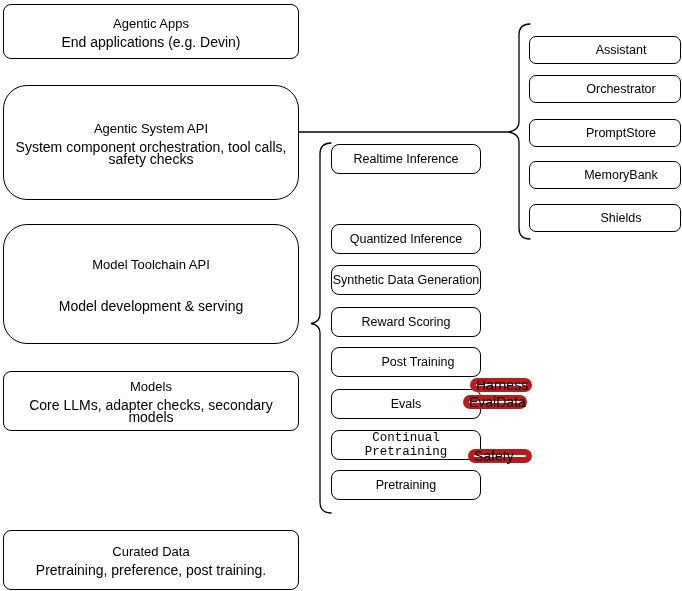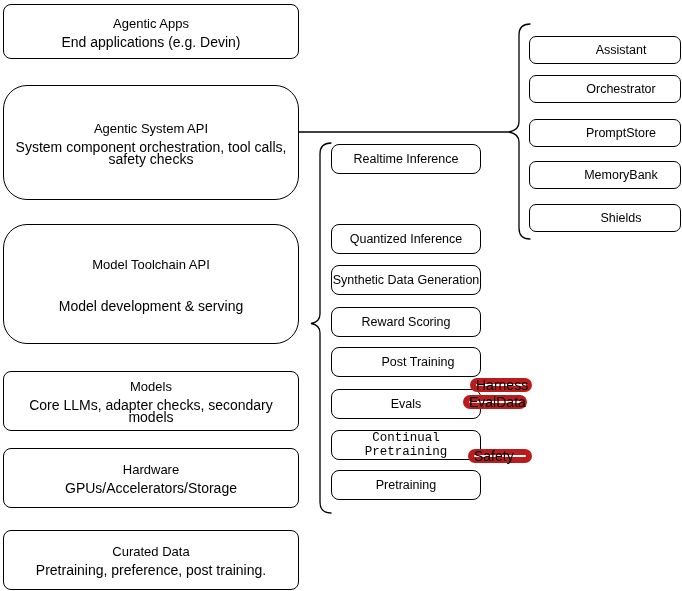--- a/index.html
+++ b/index.html
@@ -91,24 +91,20 @@
   <div class="box lbox bigr" style="top:224px;height:120px;gap:28px;">
     <div class="t">Model Toolchain API</div>
     <div class="s">Model development &amp; serving</div>
   </div>
 
   <div class="box lbox" style="top:371px;height:60px;">
     <div class="t">Models</div>
     <div class="s">Core LLMs, adapter checks, secondary models</div>
   </div>
 
-  <div class="box lbox" style="top:448px;height:60px;">
-    <div class="t">Hardware</div>
-    <div class="s">GPUs/Accelerators/Storage</div>
-  </div>
 
   <div class="box lbox" style="top:530px;height:60px;">
     <div class="t">Curated Data</div>
     <div class="s">Pretraining, preference, post training.</div>
   </div>
 
   <div class="box mbox" style="top:144px;">
     <span>Realtime Inference</span>
   </div>
   <div class="box mbox" style="top:224px;">

